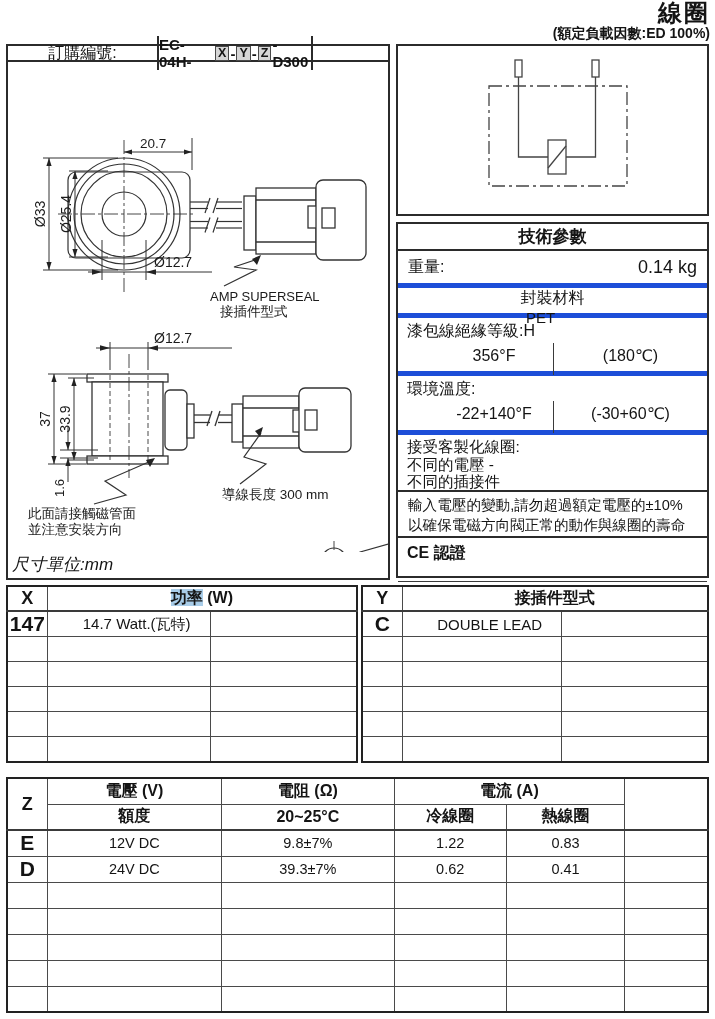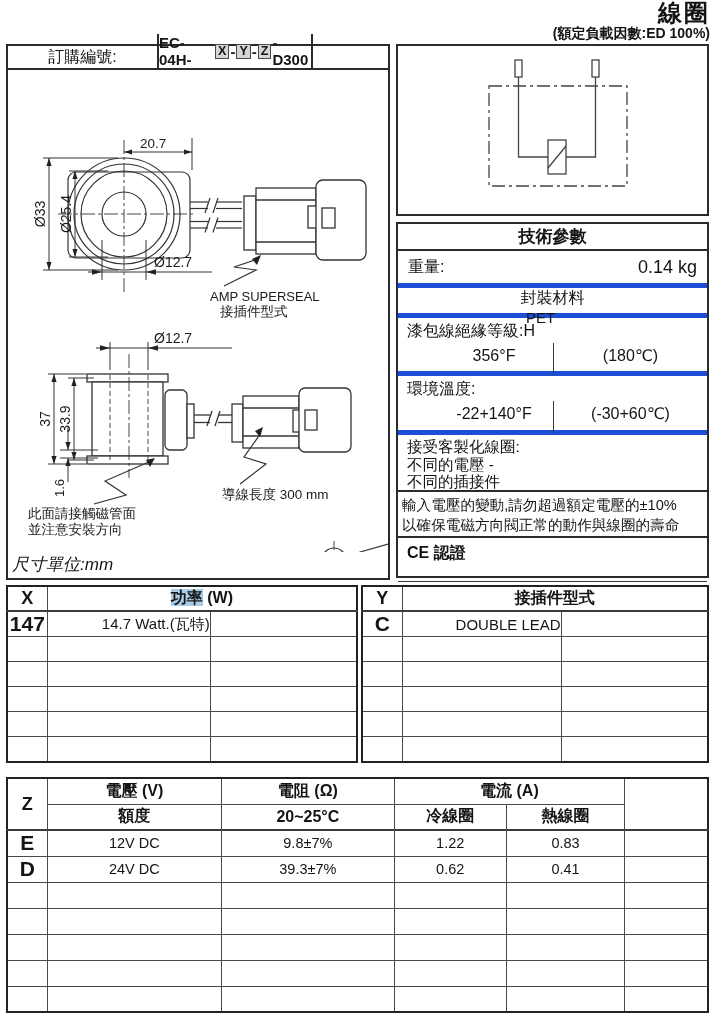--- a/index.html
+++ b/index.html
@@ -13,21 +13,21 @@
 
   
   .page-header { position:absolute; top:1px; right:5px; text-align:right; }
   .page-title { font-size:24px; font-weight:bold; letter-spacing:2px; line-height:24px; }
   .page-sub { font-size:14px; font-weight:bold; line-height:16px; }
 
   
   .frame { position:absolute; border:2px solid #2b2b2b; background:#fff; }
 
   
-  .order-row { display:flex; height:24px; border-bottom:2px solid #2b2b2b; align-items:flex-end; }
+  .order-row { display:flex; height:16px; border-bottom:2px solid #2b2b2b; align-items:center; }
   .order-label { width:149px; display:flex; align-items:center; justify-content:center; font-size:16px; }
   .order-code { width:156px; border-left:2px solid #2b2b2b; border-right:2px solid #2b2b2b;
     display:flex; align-items:center; justify-content:center; font-weight:bold; font-size:15px; }
   .code-letter { display:inline-block; background:#d6d6d6; border:1px solid #4a4a4a;
     font-size:12.5px; line-height:13px; padding:0 2px; margin:0 1px; font-weight:bold; }
 
   .unit-note { position:absolute; left:4px; bottom:2px; font-size:17px;font-style:italic; }
 
   
   .p-row { border-bottom:5px solid #1d4ed8; }
@@ -40,35 +40,35 @@
   .p-material .lbl { font-size:16px; }
   .p-material .val { font-size:15px; margin-right:24px; }
   .p-split .head { font-size:16px; padding:3px 0 0 9px; height:25px; }
   .p-split .cells { display:flex; height:32px; }
   .p-split .c1 { width:155px; text-align:center; font-size:16px; line-height:26px;padding-left:37px; }
   .p-split .c2 { flex:1; border-left:1.5px solid #3a3a3a; text-align:center; font-size:16px; line-height:26px; }
   .p-insul { height:58px; }
   .p-ambient { height:59px; }
   .p-custom { height:57px; padding:3px 0 0 9px; font-size:15.5px; line-height:17.5px;
     border-bottom:2.5px solid #2b2b2b; }
-  .p-note { height:46px; padding:3px 2px 0 4px; font-size:14.6px; line-height:20px;
+  .p-note { height:46px; padding:3px 2px 0 10px; font-size:14.6px; line-height:20px;
     border-bottom:2.5px solid #2b2b2b; }
   .p-ce { height:44px; line-height:30px; padding-left:9px; font-weight:bold; font-size:16px;
     border-bottom:1px solid #3a3a3a; }
 
   
   table { border-collapse:collapse; table-layout:fixed; background:#fff; }
   table.spec { border:2px solid #222; }
   .spec th, .spec td { border:1px solid #4a4a4a; overflow:hidden; white-space:nowrap; }
   .spec th { height:25px; font-size:16px; }
   .spec td { height:25px; font-size:14.5px; text-align:center; }
   .key-col { width:40px; text-align:center; font-weight:bold; }
   th.key-head { font-size:18px; }
   .spec tr.head th { border-bottom:2.5px solid #3a3a3a; }
-  td.val-left { text-align:right; padding-left:16px; font-size:15px; }
+  td.val-left { text-align:center; padding-left:16px; font-size:15px; }
   td.code { font-weight:bold; font-size:21px; }
   .hl { background:#a9cde9; }
 
   #z-table th { height:26px; }
   #z-table td { height:26px; }
   #z-table tr.sub th { border-bottom:2.5px solid #3a3a3a; }
   #z-table th.zkey { border-bottom:2.5px solid #3a3a3a; }
 
   svg text { fill:#1b1b1b; }
 </style>

